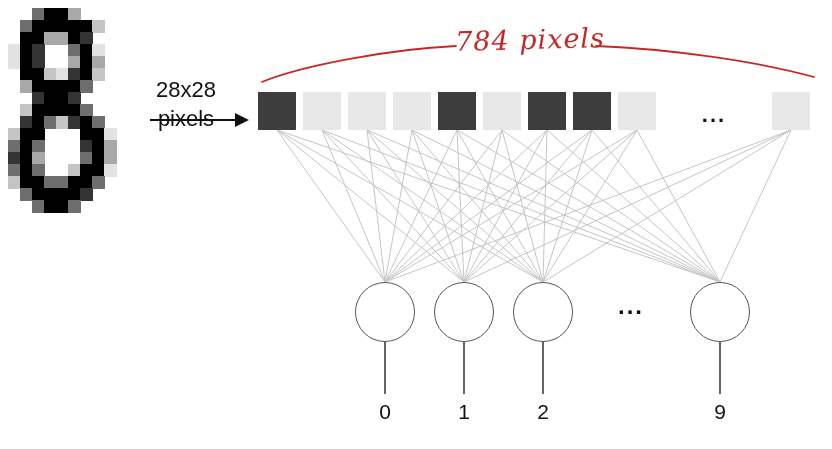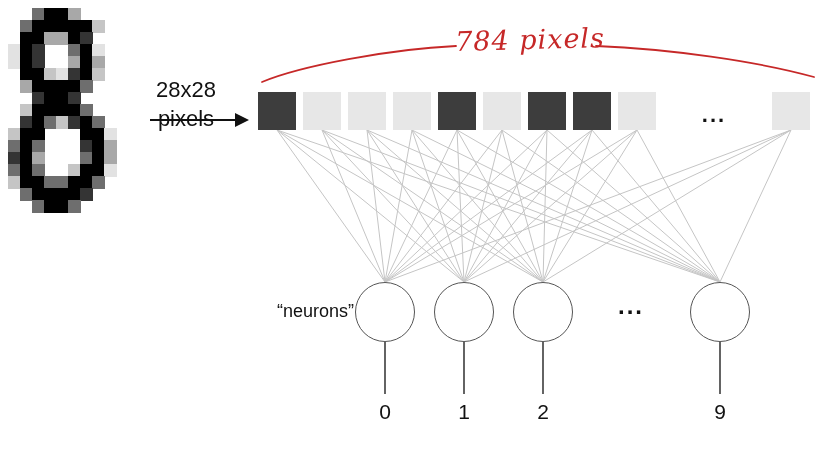--- a/index.html
+++ b/index.html
@@ -214,21 +214,20 @@
       <div class="dcell" style="left: 60px; top: 192px; background: rgb(110, 110, 110);"></div>
     </div>
 
   <div class="size-label">28x28
 pixels</div>
 
   <div class="annot" id="annot-text" style="color: rgb(198, 40, 40);">784 pixels</div>
 
   <div class="row-ellipsis">...</div>
 
-  <div class="neuron-label">“neurons”</div>
 
   <div class="neuron-ellipsis">...</div>
 
 <div class="pixel-square" style="left: 258px; background: rgb(61, 61, 61);"></div>
     <div class="pixel-square" style="left: 303px; background: rgb(231, 231, 231);"></div>
     <div class="pixel-square" style="left: 348px; background: rgb(231, 231, 231);"></div>
     <div class="pixel-square" style="left: 393px; background: rgb(231, 231, 231);"></div>
     <div class="pixel-square" style="left: 438px; background: rgb(61, 61, 61);"></div>
     <div class="pixel-square" style="left: 483px; background: rgb(231, 231, 231);"></div>
     <div class="pixel-square" style="left: 528px; background: rgb(61, 61, 61);"></div>

